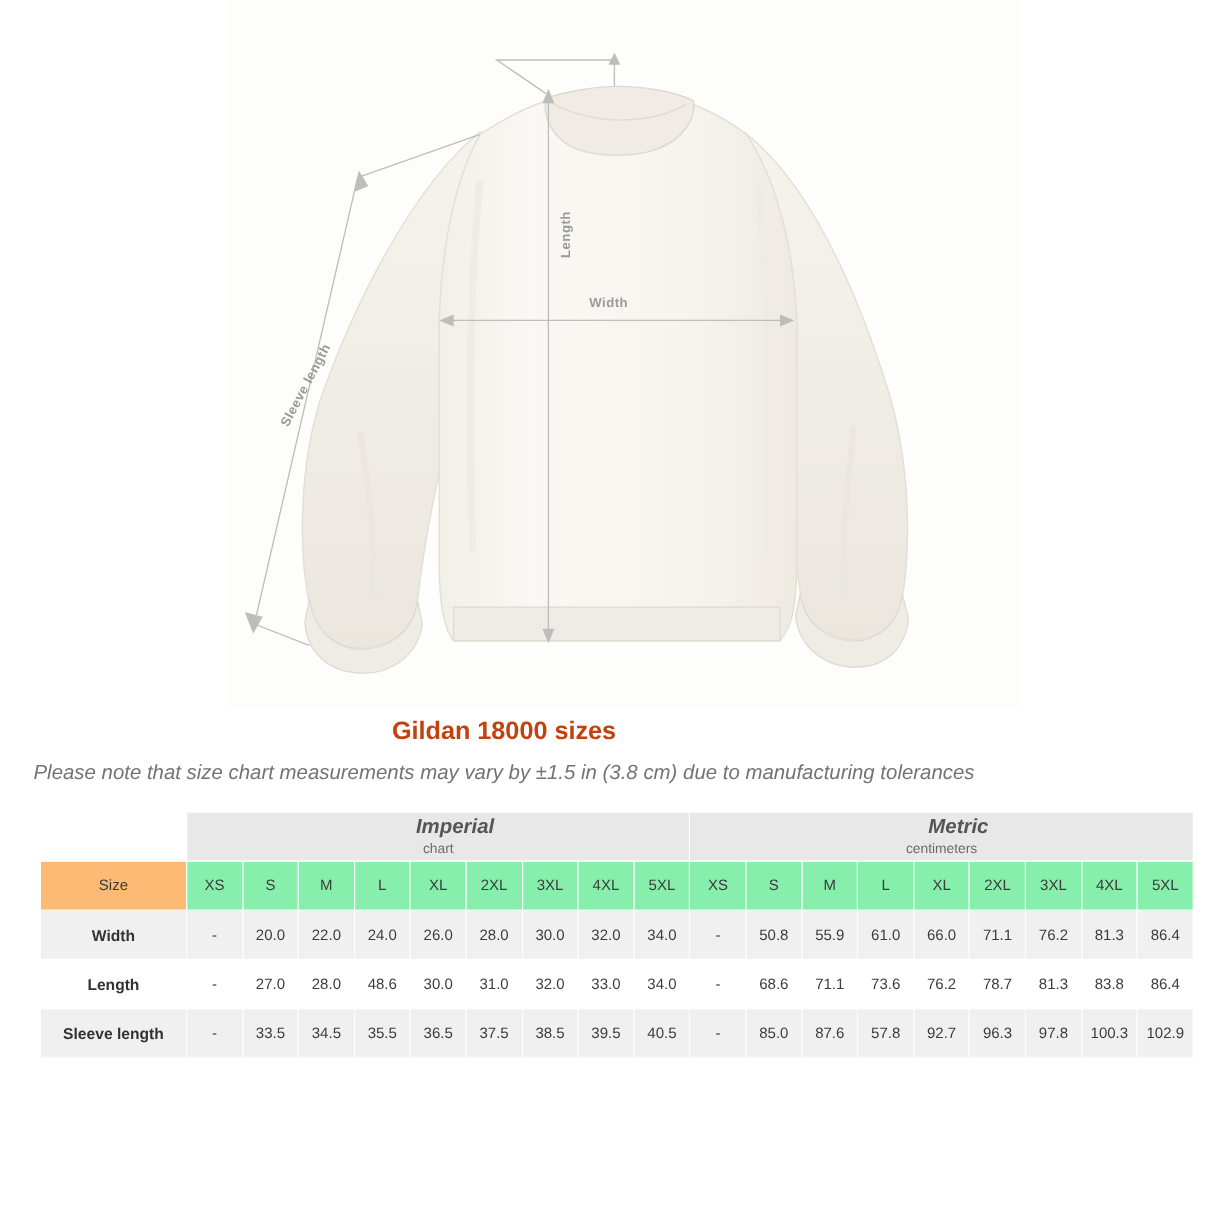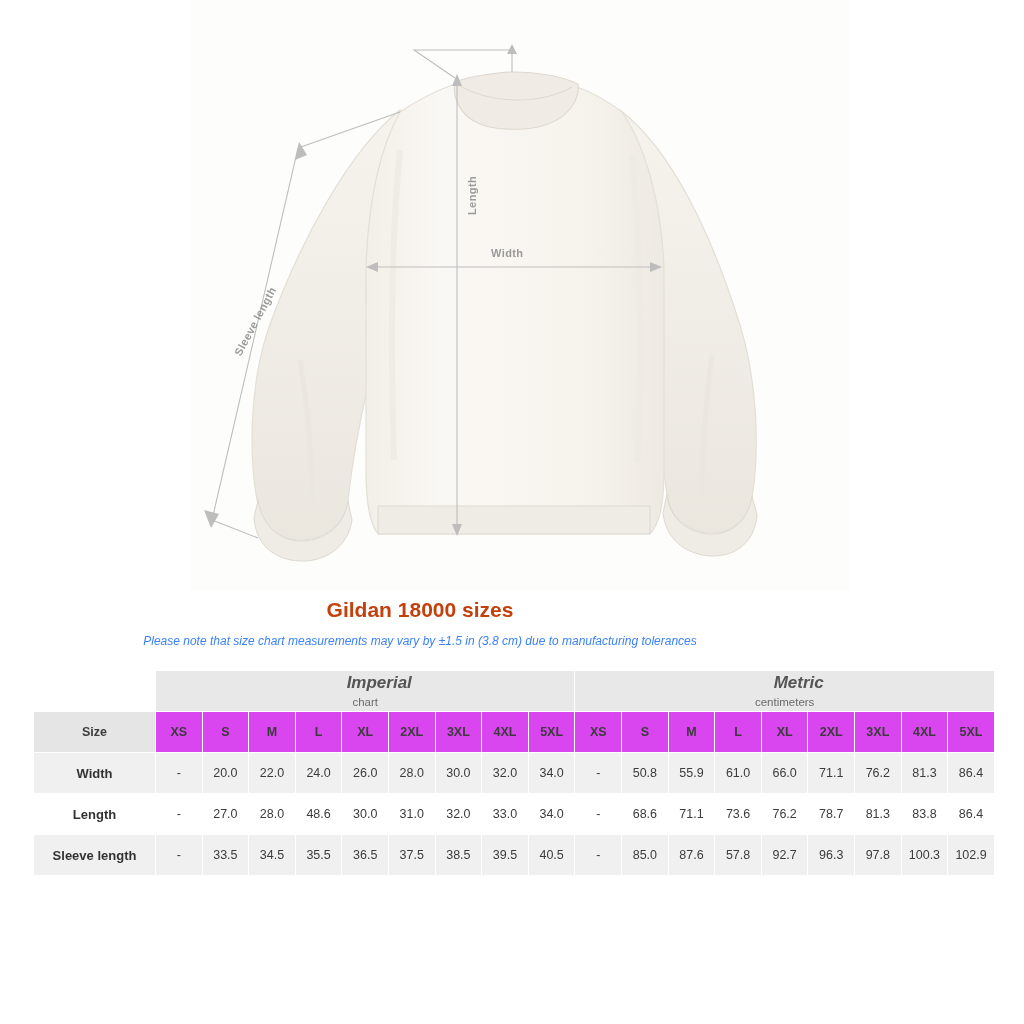--- a/index.html
+++ b/index.html
@@ -58,23 +58,23 @@
     text-align: center;
     margin-top: 8px;
   }
   .chart-title {
     font-size: 21px;
     font-weight: bold;
     color: #c2410c;
     margin: 0 0 12px 0;
   }
   .chart-note {
-    font-size: 12px;
+    font-size: 17px;
     font-style: italic;
-    color: #3b82f6;
+    color: #737373;
     margin: 0;
   }
 
   
   .table-wrap {
     margin: 22px 33px 0 33px;
   }
   table.size-table {
     border-collapse: collapse;
     width: 958px;
@@ -106,29 +106,29 @@
     font-size: 11.5px;
     color: #6b6b6b;
     line-height: 1.4;
   }
   .corner-cell {
     background: #ffffff;
     border-color: #ffffff;
   }
 
   .hdr-row td {
-    background: #d946ef;
-    font-weight: bold;
+    background: #86efac;
+    font-weight: normal;
     color: #3c3c3c;
     height: 44px;
     font-size: 12.5px;
   }
   .hdr-row td.rowlabel {
-    background: #e5e5e5;
-    font-weight: bold;
+    background: #fdba74;
+    font-weight: normal;
   }
 
   .data-row td {
     height: 44px;
   }
   .data-row.alt td { background: #f0f0f0; }
   .data-row.plain td { background: #ffffff; }
   .data-row td.rowlabel {
     font-weight: bold;
     font-size: 13px;

